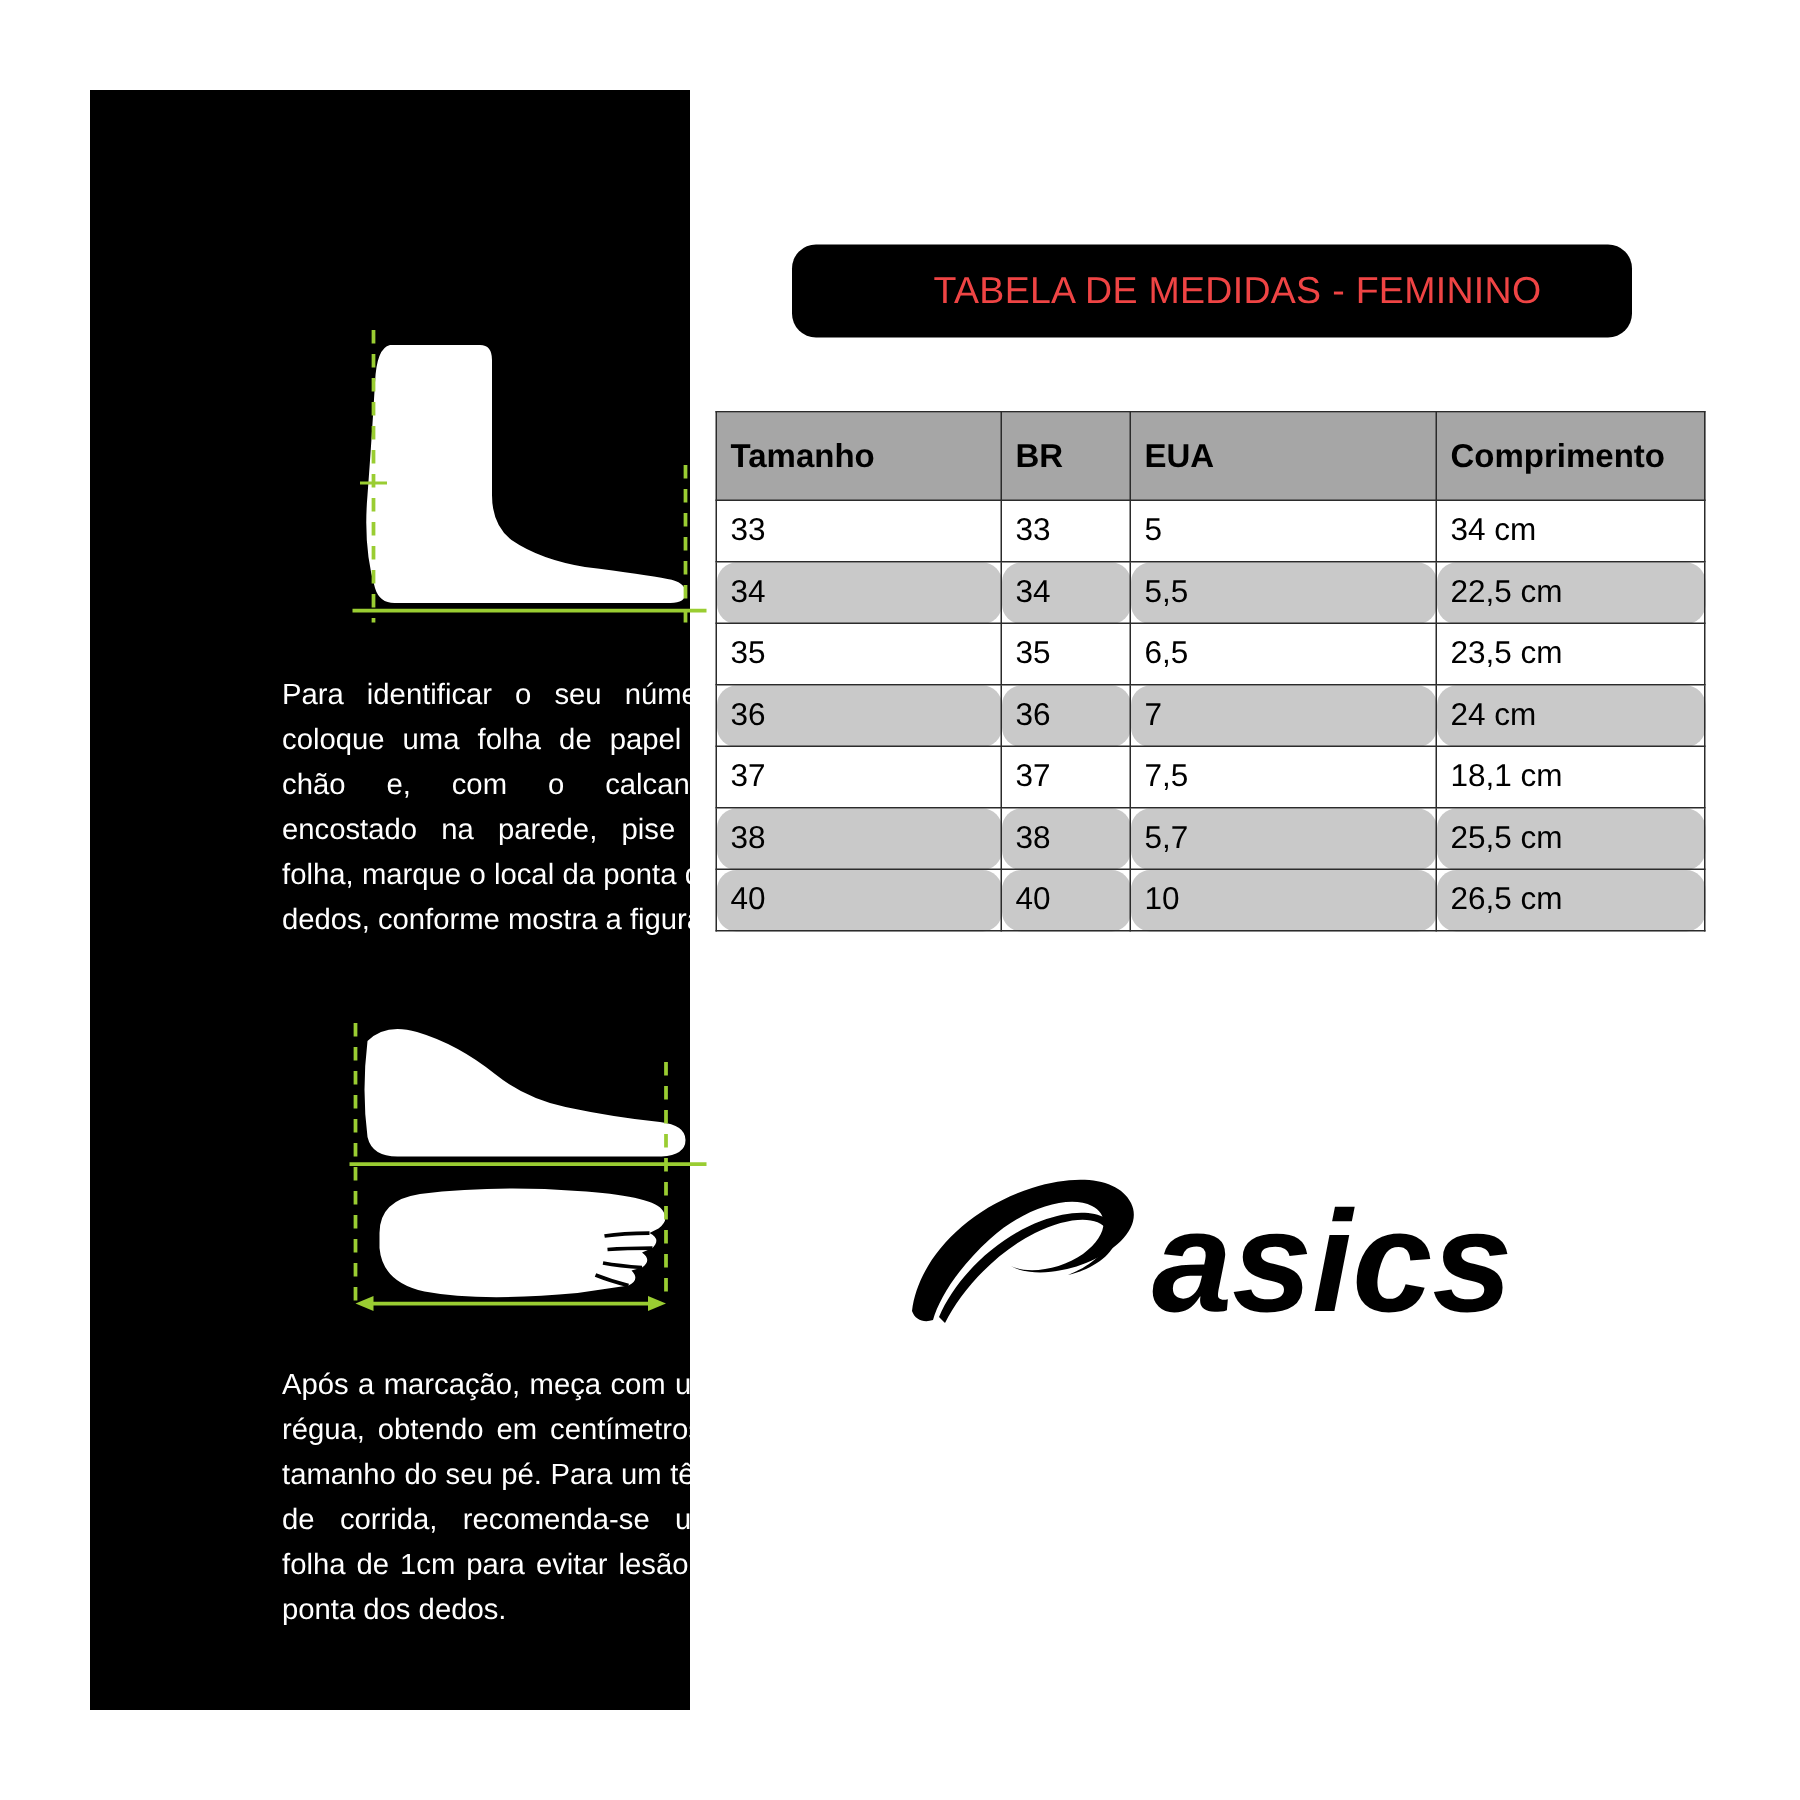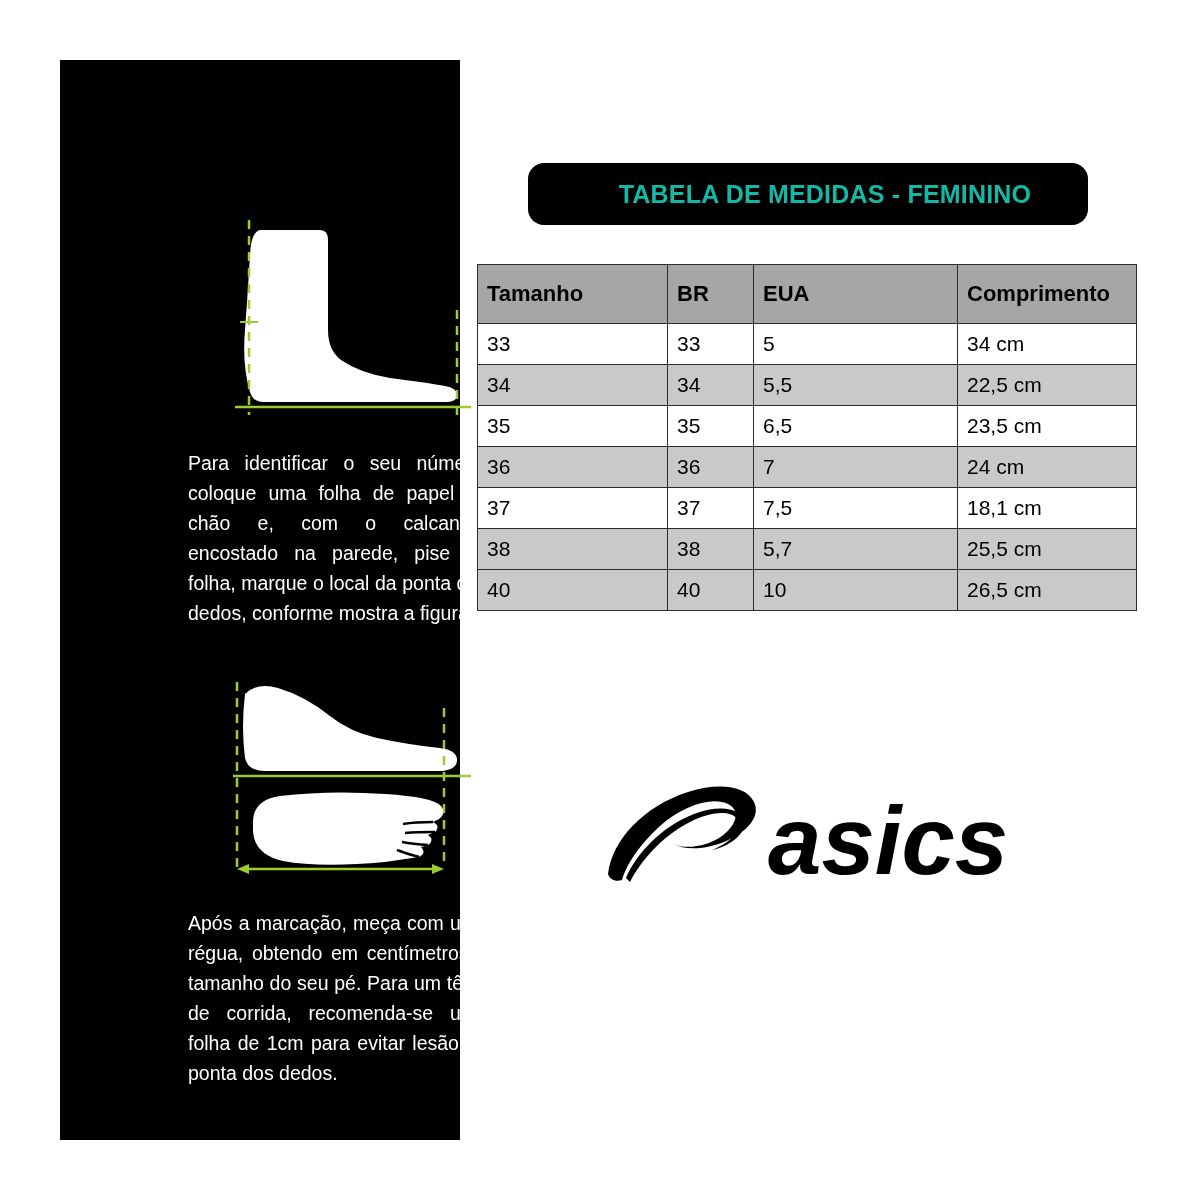--- a/index.html
+++ b/index.html
@@ -55,33 +55,33 @@
     top: 163px;
     width: 560px;
     height: 62px;
     background: #000000;
     border-radius: 16px;
     display: flex;
     align-items: center;
     justify-content: center;
   }
   #title-banner .title-text {
-    color: #14b8a6;
+    color: #ef4444;
     font-size: 25px;
-    font-weight: bold;
+    font-weight: normal;
     letter-spacing: 0.2px;
     white-space: nowrap;
     margin-left: 34px;
   }
 
   
   #size-table {
     position: absolute;
     left: 477px;
-    top: 264px;
+    top: 274px;
     width: 659px;
     border-collapse: collapse;
     table-layout: fixed;
     font-size: 21px;
     color: #000000;
   }
   #size-table th, #size-table td {
     border: 1px solid #2b2b2b;
     text-align: left;
     padding: 5px 0 5px 9px;
@@ -90,21 +90,21 @@
     font-family: "Liberation Sans", sans-serif;
   }
   #size-table thead th {
     background: #a6a6a6;
     font-weight: bold;
     font-size: 22px;
     height: 48px;
     vertical-align: middle;
   }
   #size-table tbody tr.odd-row td { background: #ffffff; }
-  #size-table tbody tr.even-row td { background: #c9c9c9; }
+  #size-table tbody tr.even-row td { background: #c9c9c9; border-radius: 13px; }
 
   #size-table col.c-tamanho { width: 190px; }
   #size-table col.c-br      { width: 86px; }
   #size-table col.c-eua     { width: 204px; }
   #size-table col.c-comp    { width: 179px; }
 
   
   #asics-logo {
     position: absolute;
     left: 600px;

